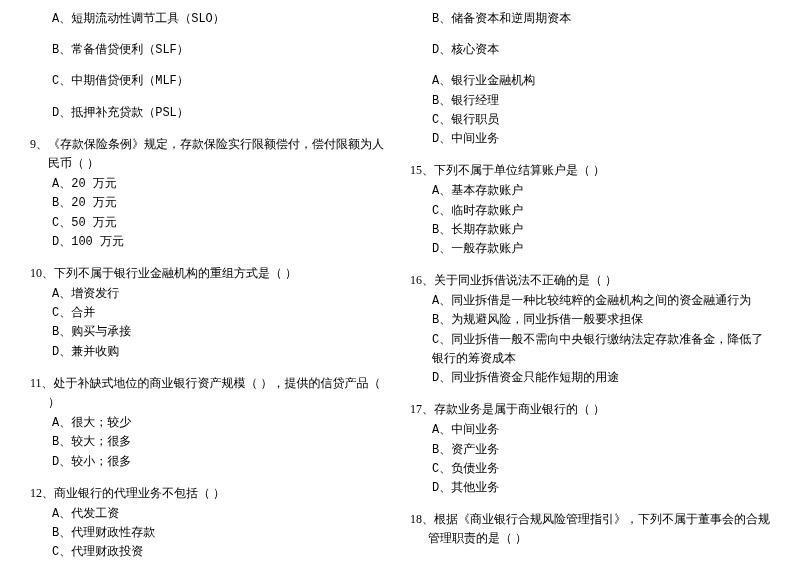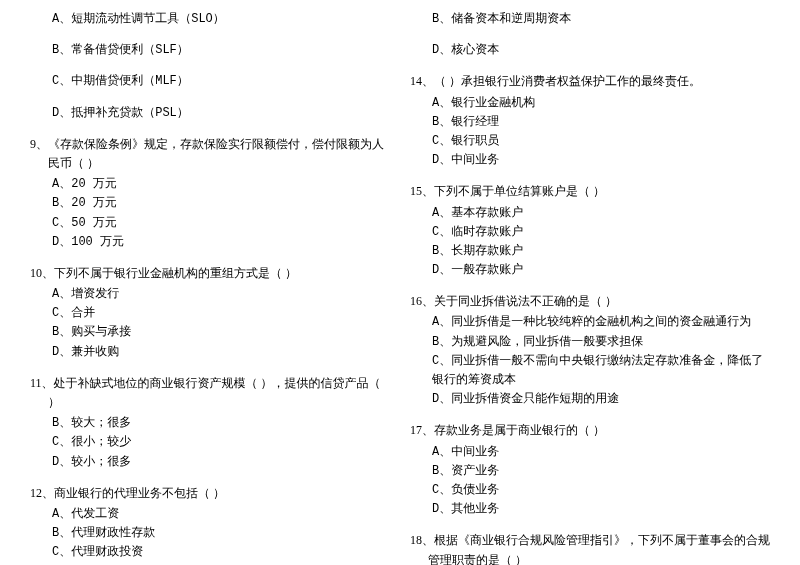--- a/index.html
+++ b/index.html
@@ -71,22 +71,22 @@
     <div class="question-block">
       <div class="question-title">10、下列不属于银行业金融机构的重组方式是（    ）</div>
       <div class="option">A、增资发行</div>
       <div class="option">C、合并</div>
       <div class="option">B、购买与承接</div>
       <div class="option">D、兼并收购</div>
     </div>
 
     <div class="question-block">
       <div class="question-title">11、处于补缺式地位的商业银行资产规模（    ），提供的信贷产品（    ）</div>
+      <div class="option">A、很大；较少</div>
       <div class="option">B、较大；很多</div>
-      <div class="option">C、很小；较少</div>
       <div class="option">D、较小；很多</div>
     </div>
 
     <div class="question-block">
       <div class="question-title">12、商业银行的代理业务不包括（    ）</div>
       <div class="option">A、代发工资</div>
       <div class="option">B、代理财政性存款</div>
       <div class="option">C、代理财政投资</div>
 
     </div>
@@ -96,21 +96,20 @@
   <div class="column">
 
     <div class="question-block">
       <div class="option">B、储备资本和逆周期资本</div>
     </div>
     <div class="question-block">
       <div class="option">D、核心资本</div>
     </div>
 
     <div class="question-block">
-      <div class="question-title">14、（    ）承担银行业消费者权益保护工作的最终责任。</div>
       <div class="option">A、银行业金融机构</div>
       <div class="option">B、银行经理</div>
       <div class="option">C、银行职员</div>
       <div class="option">D、中间业务</div>
     </div>
 
     <div class="question-block">
       <div class="question-title">15、下列不属于单位结算账户是（    ）</div>
       <div class="option">A、基本存款账户</div>
       <div class="option">C、临时存款账户</div>

